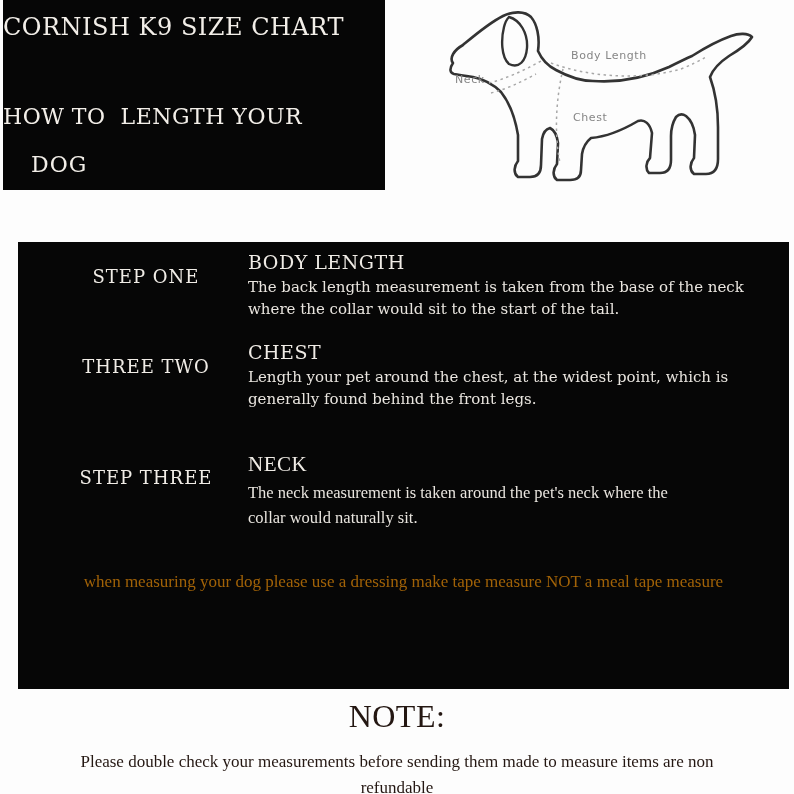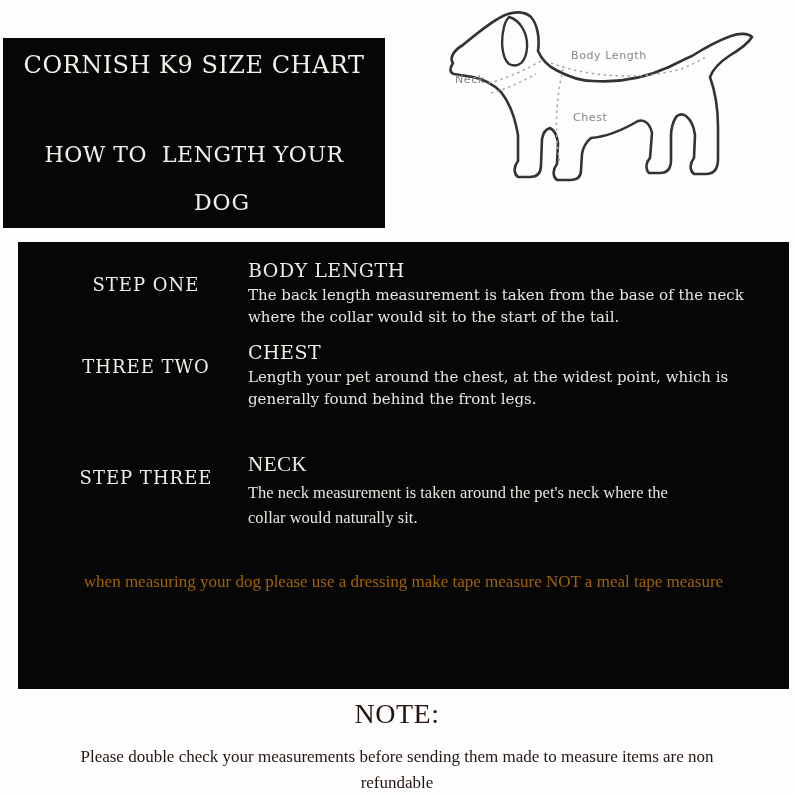--- a/index.html
+++ b/index.html
@@ -7,21 +7,21 @@
     width: 794px; height: 794px;
     background: #fdfdfd;
     font-family: "Liberation Serif", serif;
     overflow: hidden;
   }
   .canvas { position: relative; width: 794px; height: 794px; }
 
   
   .header-box {
     position: absolute; left: 3px; top: 0; width: 382px; height: 190px;
-    background: #060606; color: #f2eee8; text-align: center; margin-top: 38px;
+    background: #060606; color: #f2eee8; text-align: left;
   }
   .header-title {
     position: absolute; top: 13px; left: 0; width: 100%;
     font-family: "DejaVu Serif", serif;
     font-size: 24px; letter-spacing: 0.5px; white-space: pre-wrap;
   }
   .header-sub1 {
     position: absolute; top: 104px; left: 0; width: 100%;
     font-family: "DejaVu Serif", serif;
     font-size: 22px; letter-spacing: 0.5px; white-space: pre-wrap;
@@ -45,21 +45,21 @@
   .lbl-bodylength { left: 128px; top: 46px; }
   .lbl-neck       { left: 12px;  top: 70px; }
   .lbl-chest      { left: 130px; top: 108px; }
 
   
   .steps-box {
     position: absolute; left: 18px; top: 242px; width: 771px; height: 447px;
     background: #060606; color: #efebe5;
   }
   .step-row { position: absolute; left: 0; width: 100%; display: flex; }
-  .row-1 { top: 9px; margin-top: 8px; }
+  .row-1 { top: 9px; }
   .row-2 { top: 99px; }
   .row-3 { top: 210px; }
   .step-label-col {
     width: 230px; flex: 0 0 230px; box-sizing: border-box;
     padding-left: 26px; padding-top: 15px; text-align: center;
   }
   .step-label {
     font-family: "DejaVu Serif", serif;
     font-size: 18px; letter-spacing: 1px; color: #f0ece6;
   }
@@ -86,21 +86,21 @@
     font-size: 17px; color: #a16207; white-space: nowrap;
   }
 
   
   .note-section {
     position: absolute; left: 0; top: 698px; width: 794px;
     text-align: center; color: #241712;
   }
   .note-heading {
     font-family: "Liberation Serif", serif;
-    font-size: 28px; letter-spacing: 0.5px;
+    font-size: 32px; letter-spacing: 0.5px;
   }
   .note-body {
     margin: 14px auto 0 auto; width: 640px;
     font-family: "Liberation Serif", serif;
     font-size: 17px; line-height: 1.5;
   }
 </style>
 </head>
 <body>
 

